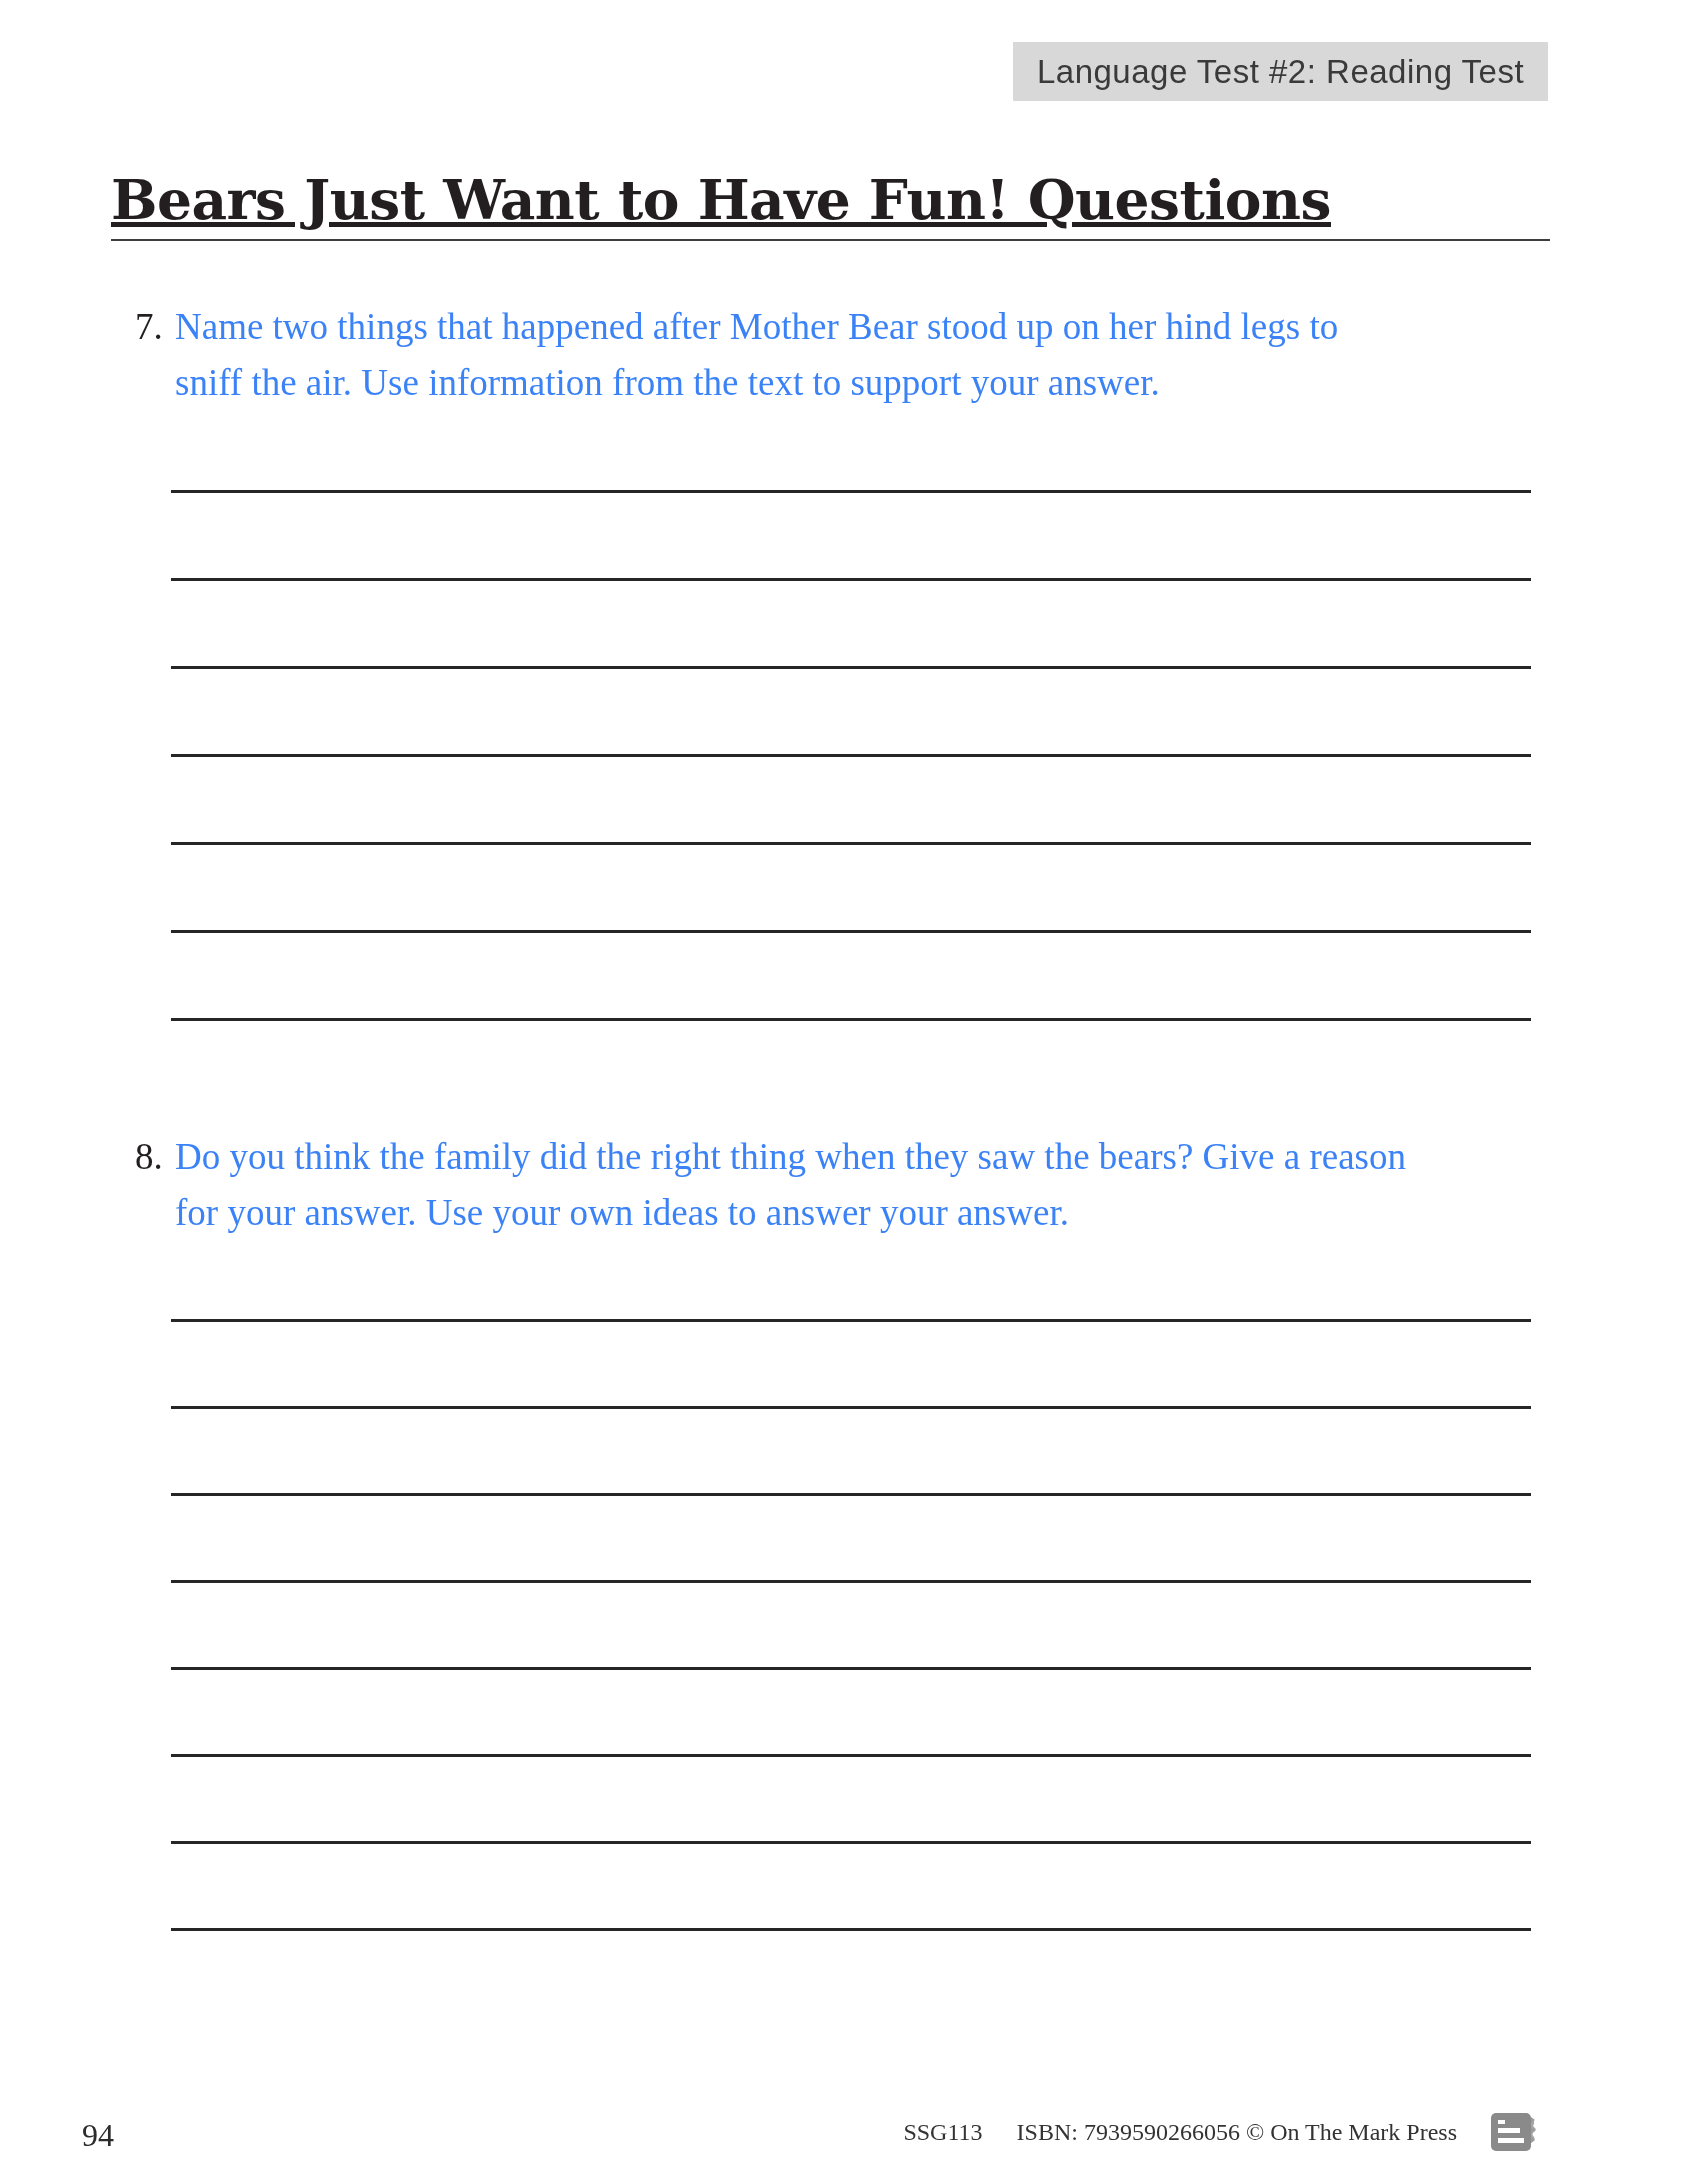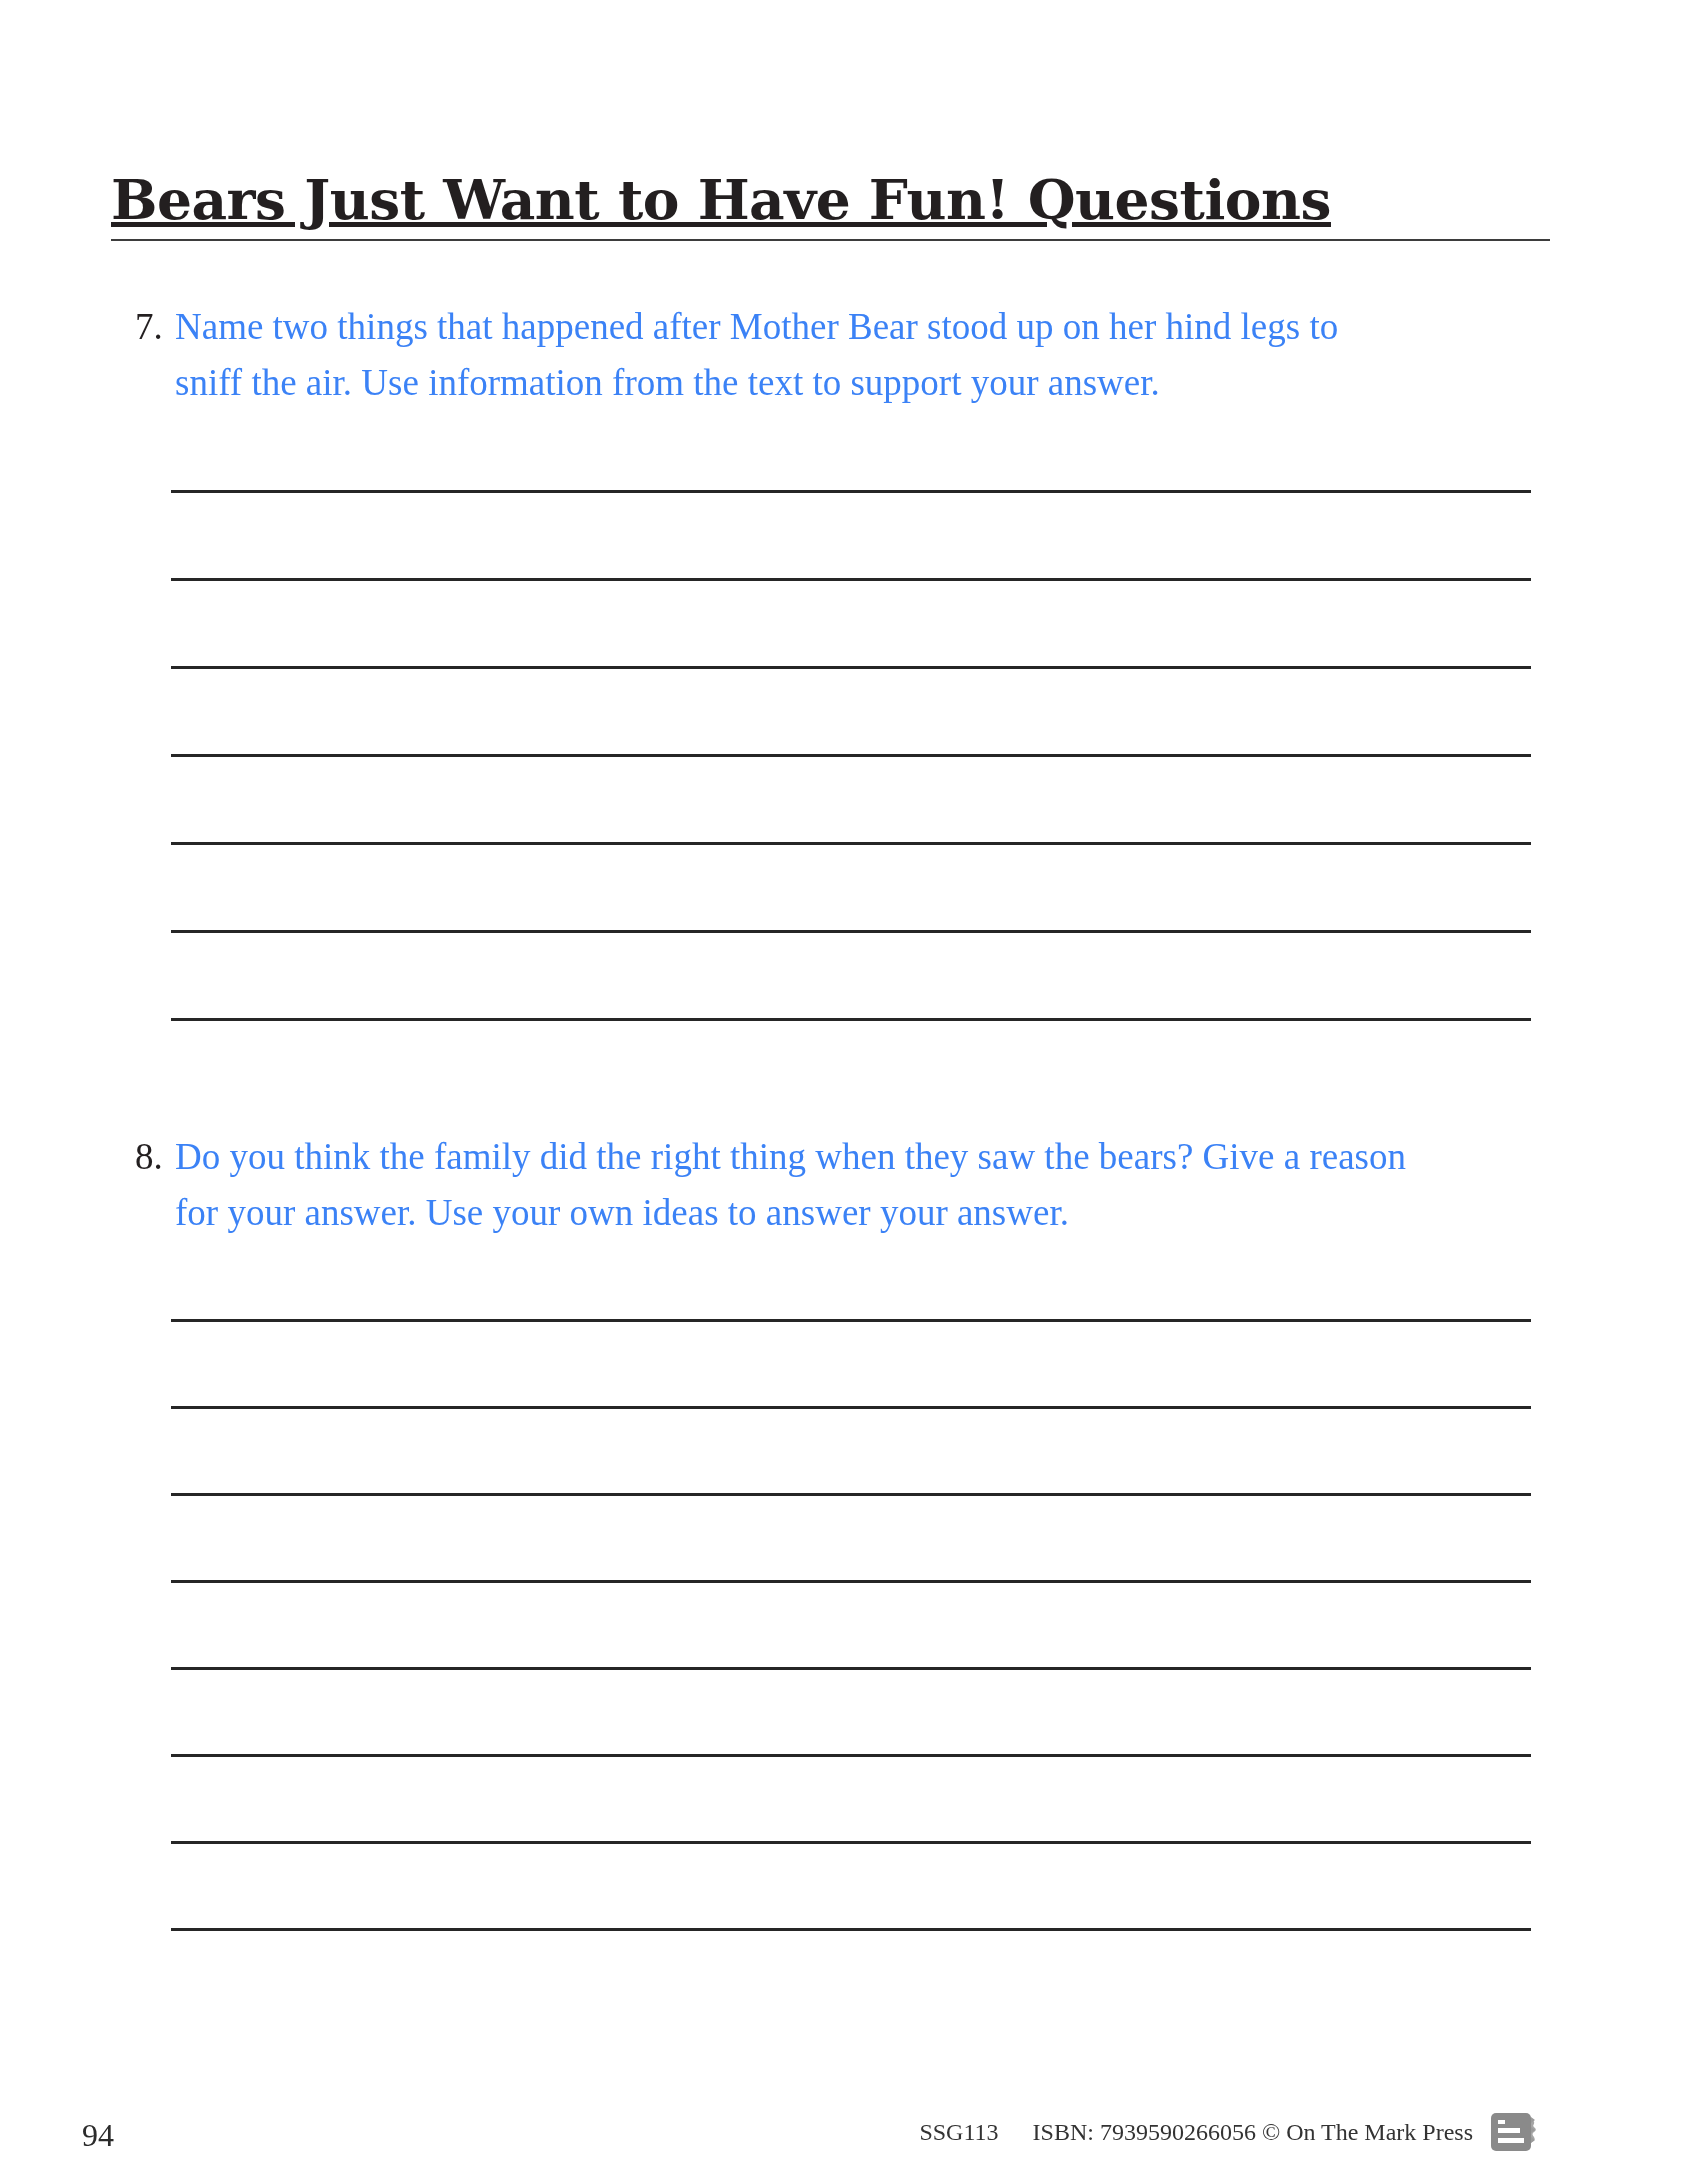--- a/index.html
+++ b/index.html
@@ -35,31 +35,34 @@
     position:absolute;left:171px;width:1360px;display:flex;flex-direction:column;
   }
   .q7-lines{top:490px;gap:85px;}
   .q8-lines{top:1319px;gap:84px;}
   .answer-line{height:3px;width:100%;background:#262626;}
   .footer-page{
     position:absolute;left:46px;top:2117px;font-size:32px;color:#2b2b2b;margin-left:36px;
   }
   .footer-right{
     position:absolute;right:146px;top:2110px;height:44px;
-    display:flex;align-items:center;gap:14px;
+    display:flex;align-items:center;gap:30px;
     font-size:24px;color:#333333;
   }
   .footer-text{display:flex;gap:34px;align-items:baseline;}
   .logo-icon{display:block;}
 </style>
 </head>
 <body>
 
 <div class="page">
 
+  <div class="badge">
+    <span>Language Test #2: Reading Test</span>
+  </div>
 
   <h1 class="title">Bears Just Want to Have Fun! Questions</h1>
   <div class="title-rule"></div>
 
   <div class="question q7">
     <span class="q-number">7.</span>
     <p class="q-text">Name two things that happened after Mother Bear stood up on her hind legs to
 sniff the air. Use information from the text to support your answer.</p>
   </div>
   <div class="answer-lines q7-lines">

